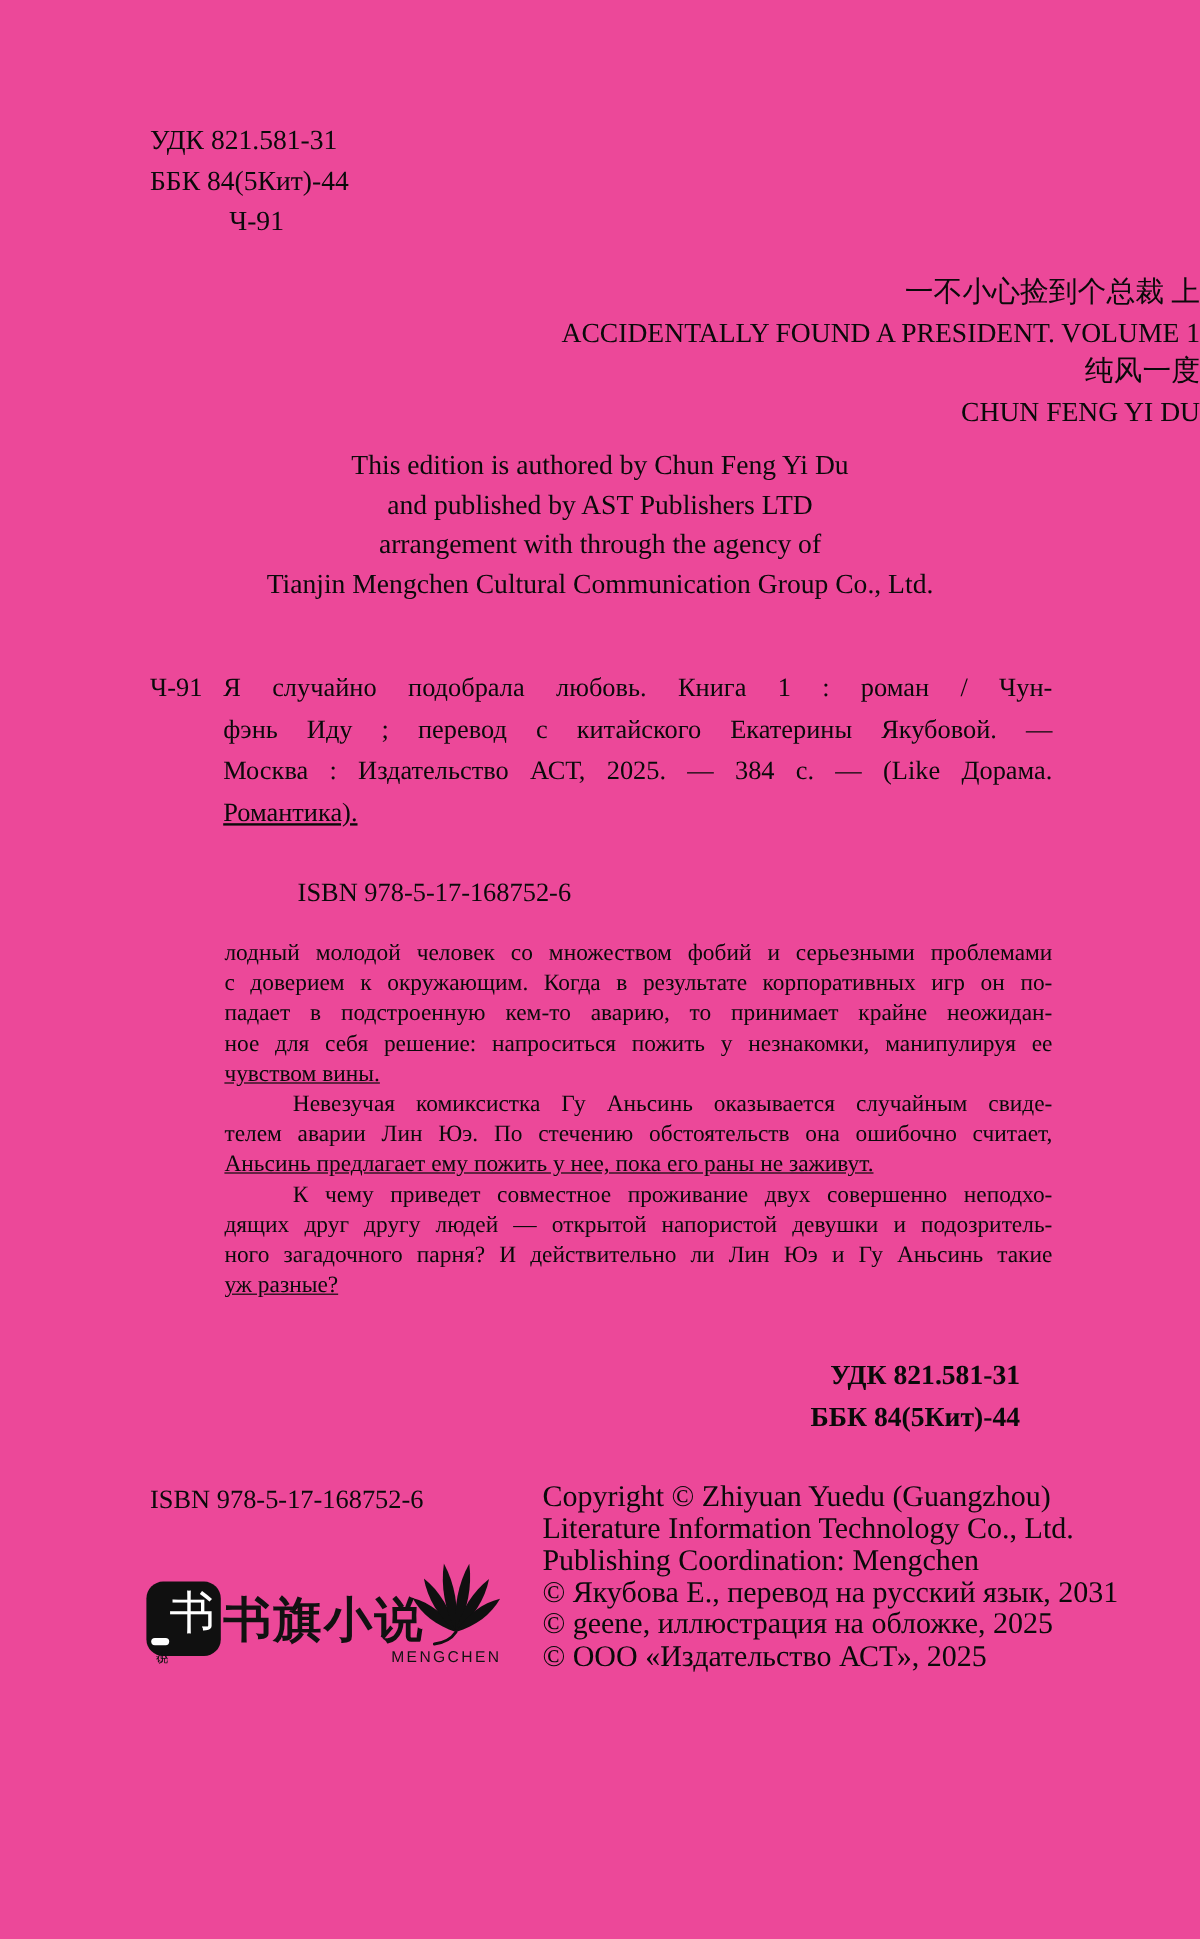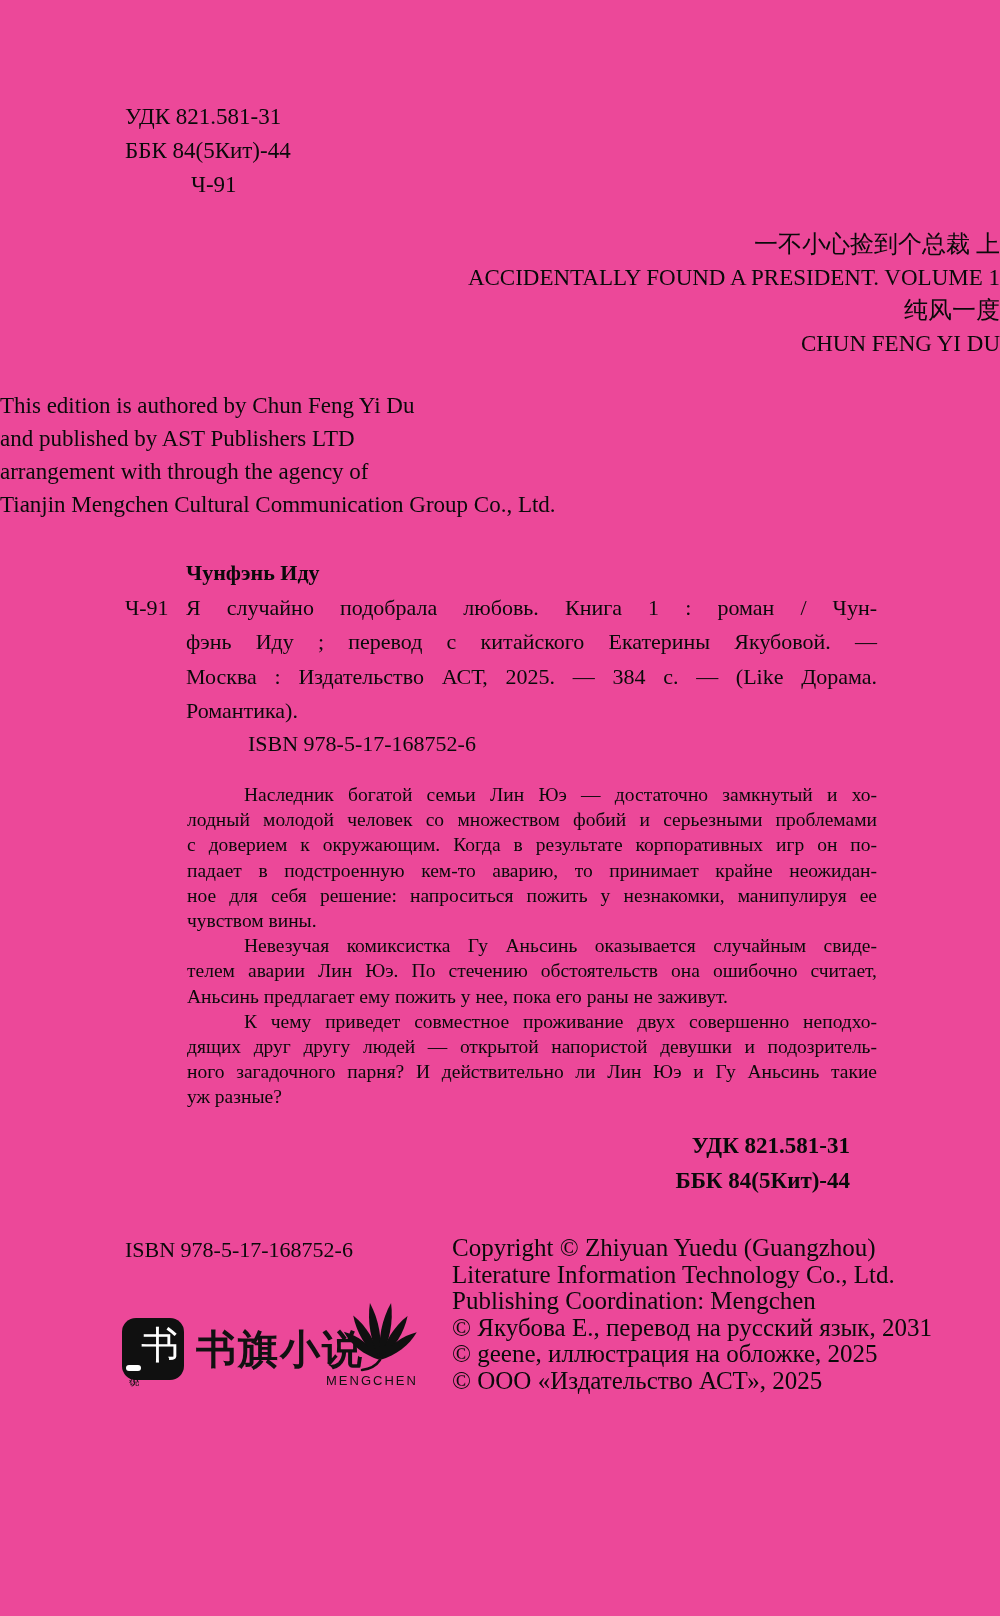--- a/index.html
+++ b/index.html
@@ -14,50 +14,50 @@
   }
   
   .top-codes { position:absolute; left:125px; top:100px; font-size:23px; line-height:34px; }
   .top-codes .indent { padding-left:66px; }
 
   
   .title-block { position:absolute; left:0; right:0; top:228px; text-align:right; font-size:23px; line-height:33px; }
   .title-block .zh { font-size:24px; }
 
   
-  .edition-block { position:absolute; left:0; right:0; top:389px; font-size:23px; line-height:33px; }
+  .edition-block { position:absolute; left:0; right:0; top:371px; text-align:center; font-size:23px; line-height:33px; }
 
   
   .biblio { position:absolute; left:125px; top:556px; width:752px; font-size:22px; line-height:34.5px; }
   .biblio .author { font-weight:bold; padding-left:61px; }
   .biblio .record { position:relative; padding-left:61px; }
   .biblio .code { position:absolute; left:0; top:0; }
 
   .jline { text-align:justify; text-align-last:justify; }
-  .lline { text-align:left; text-align-last:left; }
+  .lline { text-align:left; text-align-last:left;text-decoration:underline; }
 
   .isbn-mid { position:absolute; left:248px; top:731px; font-size:22px; }
 
   
   .annotation { position:absolute; left:187px; top:782px; width:690px; font-size:19.5px; line-height:25.2px; }
   .annotation .findent { text-indent:57px; }
 
   
   .bottom-codes { position:absolute; right:150px; top:1128px; text-align:right; font-weight:bold; font-size:23px; line-height:35px; }
 
   .isbn-bottom { position:absolute; left:125px; top:1237px; font-size:22px; }
 
   .copyright { position:absolute; left:452px; top:1235px; font-size:25px; line-height:26.6px; }
 
   
   .shuqi { position:absolute; left:122px; top:1318px; display:flex; align-items:center; }
   .shuqi-box { position:relative; width:62px; height:62px; background:#101010; border-radius:14px; flex:0 0 auto; }
   .shuqi-char { position:absolute; right:5px; top:8px; color:#ffffff; font-size:38px; line-height:1; font-family:"Liberation Serif","DejaVu Serif",serif; }
   .shuqi-badge { position:absolute; left:4px; bottom:9px; background:#ffffff; color:#101010; font-size:10px; line-height:1.05; padding:2px 2px; border-radius:3px; writing-mode:vertical-rl; letter-spacing:1px; }
-  .shuqi-text { margin-left:12px; font-size:40px; font-weight:600; letter-spacing:2px; color:#111; }
+  .shuqi-text { margin-left:2px; font-size:40px; font-weight:600; letter-spacing:2px; color:#111; }
 
   .mengchen { position:absolute; left:326px; top:1290px; width:108px; }
   .mengchen svg { display:block; margin:0 auto; }
   .mengchen-text { margin-top:1px; font-size:13px; letter-spacing:2px; color:#111; font-family:"Liberation Sans","DejaVu Sans",sans-serif; }
 </style>
 </head>
 <body>
 
 <div class="page">
 
@@ -75,34 +75,32 @@
   </div>
 
   <div class="edition-block">
     <div>This edition is authored by Chun Feng Yi Du</div>
     <div>and published by AST Publishers LTD</div>
     <div>arrangement with through the agency of</div>
     <div>Tianjin Mengchen Cultural Communication Group Co., Ltd.</div>
   </div>
 
   <div class="biblio">
-    <div class="author">Чунфэнь Иду</div>
     <div class="record">
       <div class="code">Ч-91</div>
       <div class="jline">Я случайно подобрала любовь. Книга 1 : роман / Чун-</div>
       <div class="jline">фэнь Иду ; перевод с китайского Екатерины Якубовой. —</div>
       <div class="jline">Москва : Издательство АСТ, 2025. — 384 с. — (Like Дорама.</div>
       <div class="lline">Романтика).</div>
     </div>
   </div>
 
   <div class="isbn-mid">ISBN 978-5-17-168752-6</div>
 
   <div class="annotation">
-    <div class="jline findent">Наследник богатой семьи Лин Юэ — достаточно замкнутый и хо-</div>
     <div class="jline">лодный молодой человек со множеством фобий и серьезными проблемами</div>
     <div class="jline">с доверием к окружающим. Когда в результате корпоративных игр он по-</div>
     <div class="jline">падает в подстроенную кем-то аварию, то принимает крайне неожидан-</div>
     <div class="jline">ное для себя решение: напроситься пожить у незнакомки, манипулируя ее</div>
     <div class="lline">чувством вины.</div>
 
     <div class="jline findent">Невезучая комиксистка Гу Аньсинь оказывается случайным свиде-</div>
     <div class="jline">телем аварии Лин Юэ. По стечению обстоятельств она ошибочно считает,</div>
     <div class="lline">Аньсинь предлагает ему пожить у нее, пока его раны не заживут.</div>
 

